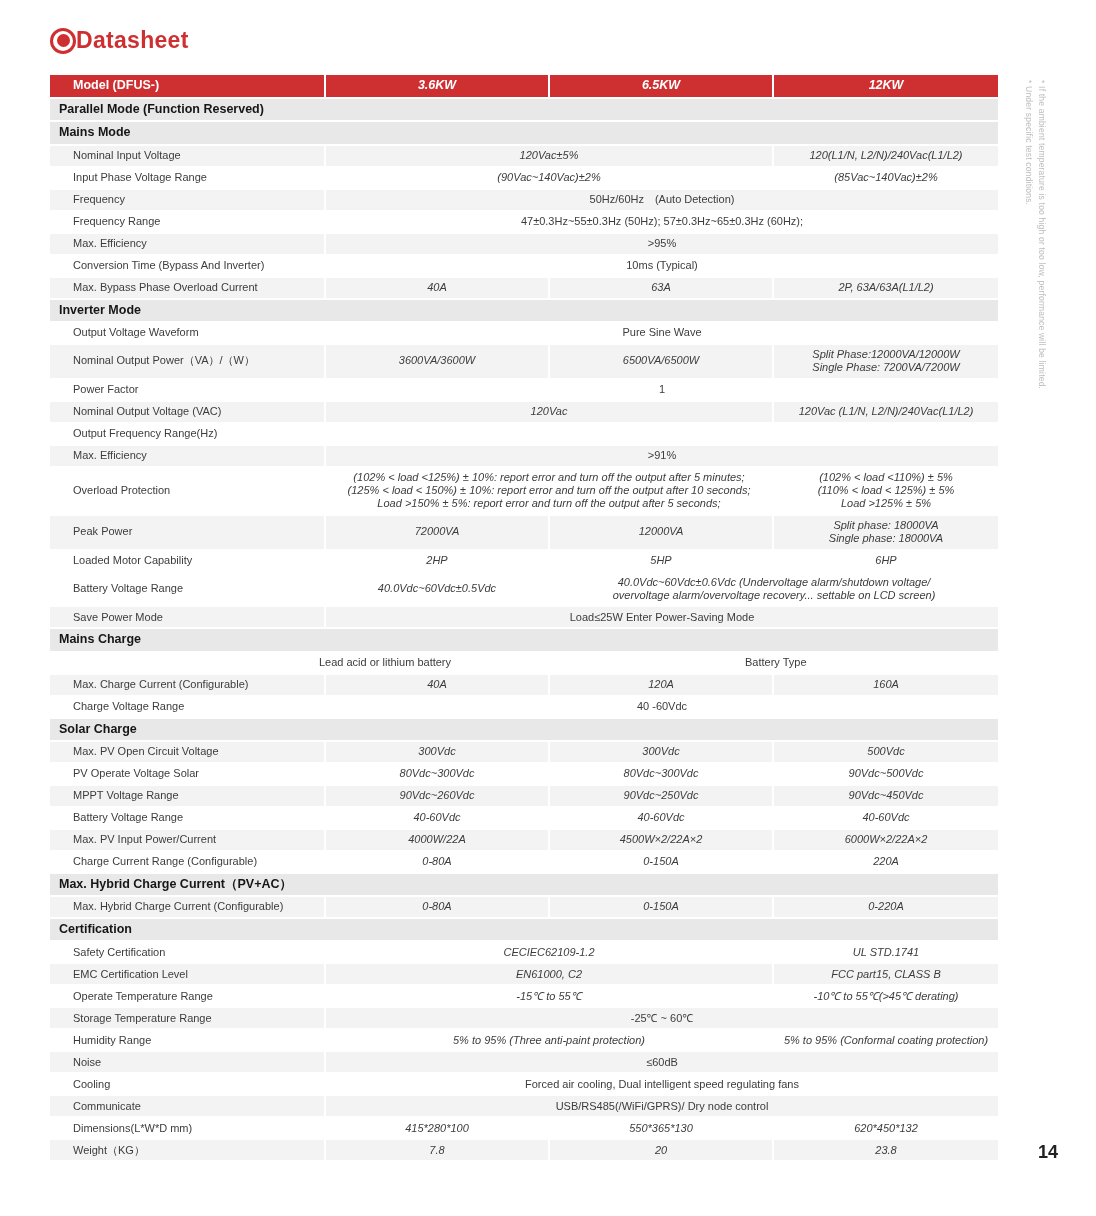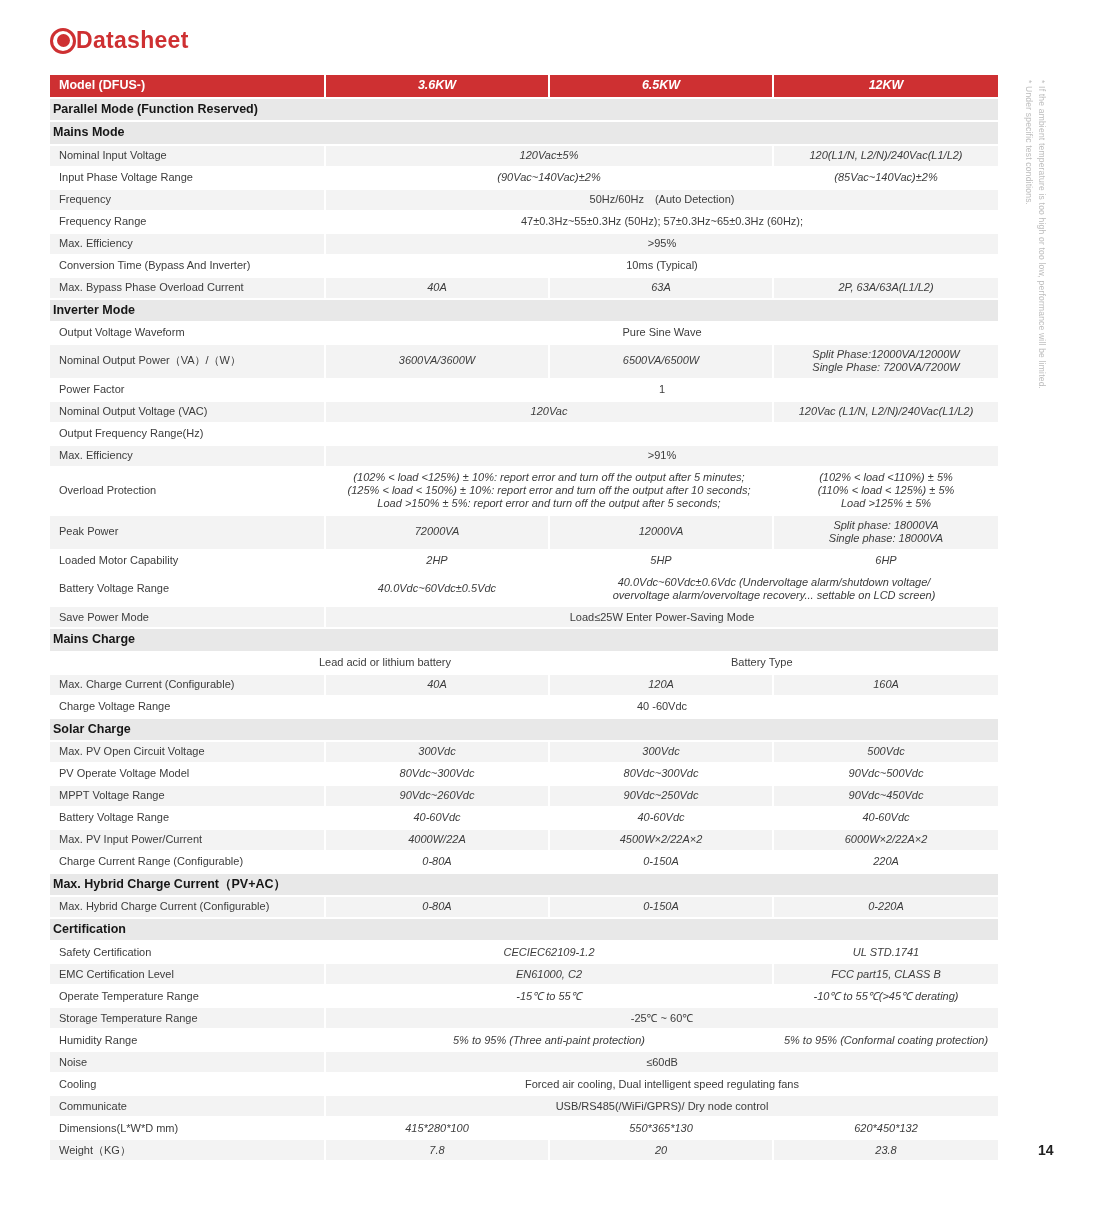--- a/index.html
+++ b/index.html
@@ -18,34 +18,34 @@
     box-sizing:border-box;display:flex;align-items:center;justify-content:center;flex:0 0 auto;}
   .title-dot{width:13px;height:13px;background:var(--accent);border-radius:50%;}
   .page-title{font-size:23px;font-weight:bold;color:var(--accent);letter-spacing:.3px;}
 
   .spec-table{position:absolute;top:75px;left:50px;width:948px;}
   .row{display:flex;border-bottom:2px solid #fff;box-sizing:border-box;}
   .cell{box-sizing:border-box;border-right:2px solid #fff;padding:3px 6px;
     font-size:11px;color:var(--text);display:flex;align-items:center;justify-content:center;
     text-align:center;white-space:pre-line;line-height:1.22;min-height:20px;}
   .cell:last-child{border-right:none;}
-  .label-col{width:276px;justify-content:flex-start;text-align:left;padding-left:9px;}
+  .label-col{width:276px;justify-content:flex-start;text-align:left;padding-left:23px;}
   .val-col.span1{width:224px;font-style:italic;}
   .val-col.span2{width:448px;font-style:italic;}
   .val-col.span3{width:672px;}
   .header-row .cell{background:var(--accent);color:#fff;font-weight:bold;
     font-size:12.5px;min-height:22px;padding-top:2px;padding-bottom:2px;}
   .section-row .cell{background:var(--section);width:948px;font-weight:bold;color:#161616;
-    font-size:12.5px;justify-content:flex-start;text-align:left;padding-left:3px;min-height:19px;}
+    font-size:12.5px;justify-content:flex-start;text-align:left;padding-left:9px;min-height:19px;}
   .data-row .cell{background:#fff;}
   .data-row.shade .cell{background:var(--shade);}
 
   .side-notes{position:absolute;top:80px;left:1022px;writing-mode:vertical-rl;
     font-size:8.5px;color:var(--note);line-height:13px;letter-spacing:.2px;}
-  .page-number{position:absolute;top:1142px;left:1038px;font-size:14px;font-weight:600;color:#222;}
+  .page-number{position:absolute;top:1142px;left:1038px;font-size:18px;font-weight:600;color:#222;}
 </style>
 </head>
 <body>
 
 <div class="title-row">
   <span class="title-icon">
     <span class="title-dot"></span>
   </span>
   <span class="page-title">Datasheet</span>
 </div>
@@ -177,21 +177,21 @@
     <div class="row section-row">
       <div class="cell ">Solar Charge</div>
     </div>
     <div class="row data-row shade">
       <div class="cell label-col">Max. PV Open Circuit Voltage</div>
       <div class="cell val-col span1">300Vdc</div>
       <div class="cell val-col span1">300Vdc</div>
       <div class="cell val-col span1">500Vdc</div>
     </div>
     <div class="row data-row">
-      <div class="cell label-col">PV Operate Voltage Model</div>
+      <div class="cell label-col">PV Operate Voltage Solar</div>
       <div class="cell val-col span1">80Vdc~300Vdc</div>
       <div class="cell val-col span1">80Vdc~300Vdc</div>
       <div class="cell val-col span1">90Vdc~500Vdc</div>
     </div>
     <div class="row data-row shade">
       <div class="cell label-col">MPPT Voltage Range</div>
       <div class="cell val-col span1">90Vdc~260Vdc</div>
       <div class="cell val-col span1">90Vdc~250Vdc</div>
       <div class="cell val-col span1">90Vdc~450Vdc</div>
     </div>

